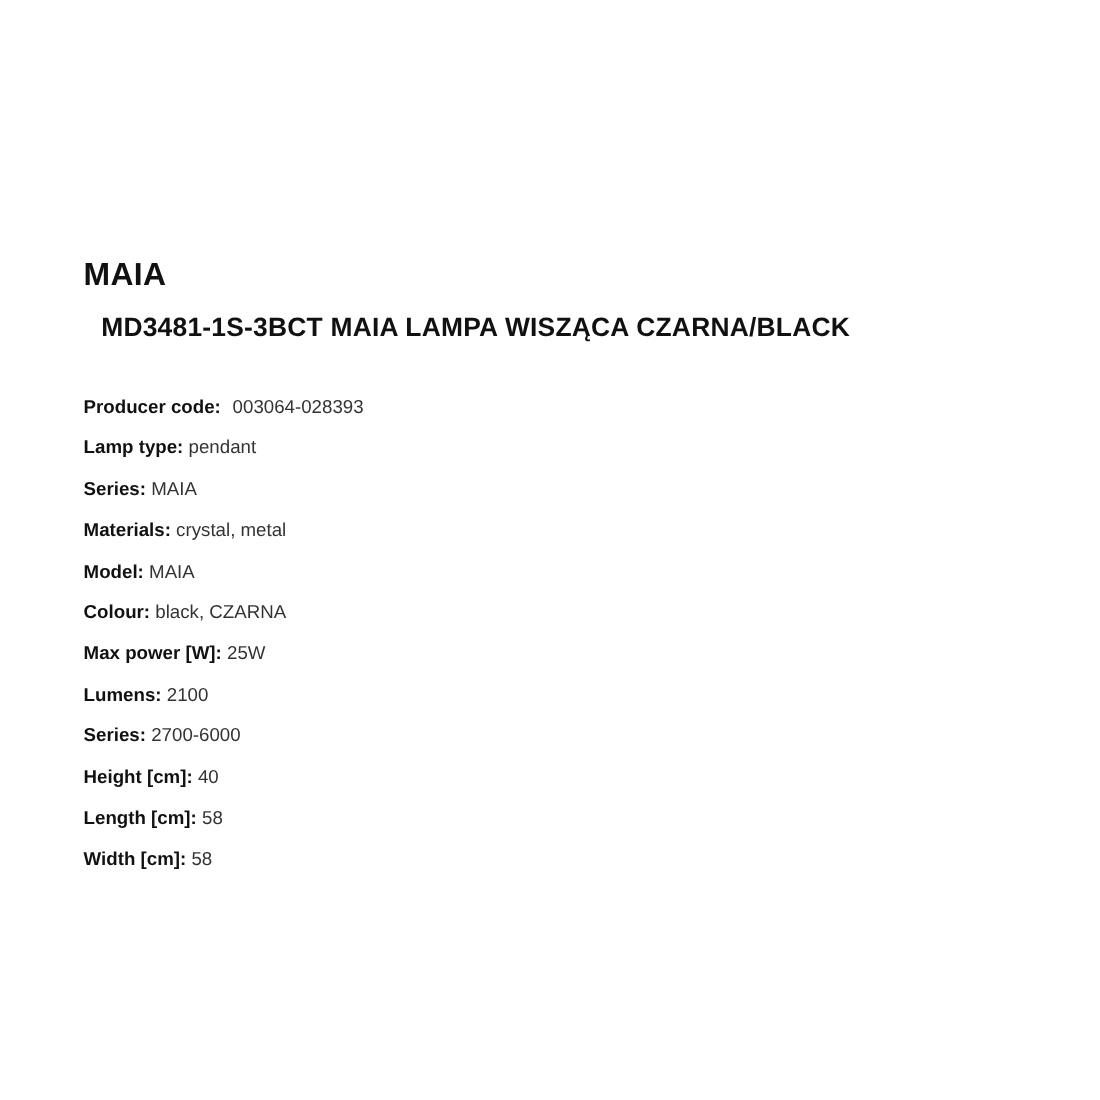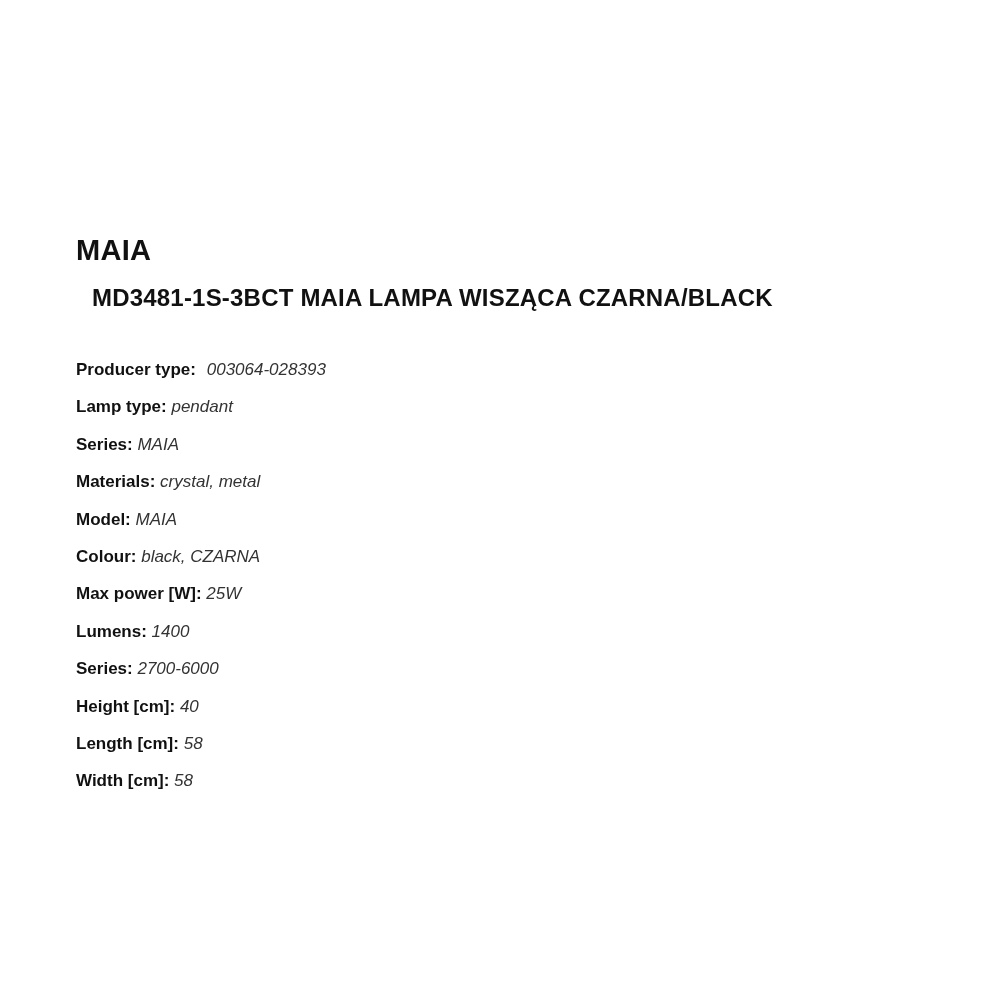--- a/index.html
+++ b/index.html
@@ -4,33 +4,33 @@
 <style>
   html, body { margin: 0; padding: 0; background: #ffffff; }
   body { width: 1000px; height: 1000px; position: relative; overflow: hidden;
          font-family: "Liberation Sans", "DejaVu Sans", sans-serif; color: #111111; }
   .content { position: absolute; left: 76px; top: 232px; }
   .title { font-size: 29px; font-weight: bold; margin: 0; line-height: 36px; letter-spacing: 0.3px; }
   .subtitle { font-size: 24px; font-weight: bold; margin: 16px; margin-top: 17px; line-height: 26px; letter-spacing: 0.2px; }
   .specs { margin-top: 48px; }
   .spec-row { font-size: 17px; line-height: 22px; height: 37.4px; white-space: nowrap; }
   .spec-label { font-weight: bold; color: #111111; }
-  .spec-value { font-weight: normal; color: #333333; font-style: italic; }
+  .spec-value { font-weight: normal; color: #333333; }
   .spec-row.first .spec-value { margin-left: 6px; }
 </style>
 </head>
 <body>
 
 <div class="content">
   <h1 class="title">MAIA</h1>
   <h2 class="subtitle">MD3481-1S-3BCT MAIA LAMPA WISZĄCA CZARNA/BLACK</h2>
 
   <div class="specs">
     <div class="spec-row first">
-      <span class="spec-label">Producer type:</span>
+      <span class="spec-label">Producer code:</span>
       <span class="spec-value">003064-028393</span>
     </div>
     <div class="spec-row">
       <span class="spec-label">Lamp type:</span>
       <span class="spec-value">pendant</span>
     </div>
     <div class="spec-row">
       <span class="spec-label">Series:</span>
       <span class="spec-value">MAIA</span>
     </div>
@@ -45,21 +45,21 @@
     <div class="spec-row">
       <span class="spec-label">Colour:</span>
       <span class="spec-value">black, CZARNA</span>
     </div>
     <div class="spec-row">
       <span class="spec-label">Max power [W]:</span>
       <span class="spec-value">25W</span>
     </div>
     <div class="spec-row">
       <span class="spec-label">Lumens:</span>
-      <span class="spec-value">1400</span>
+      <span class="spec-value">2100</span>
     </div>
     <div class="spec-row">
       <span class="spec-label">Series:</span>
       <span class="spec-value">2700-6000</span>
     </div>
     <div class="spec-row">
       <span class="spec-label">Height [cm]:</span>
       <span class="spec-value">40</span>
     </div>
     <div class="spec-row">

